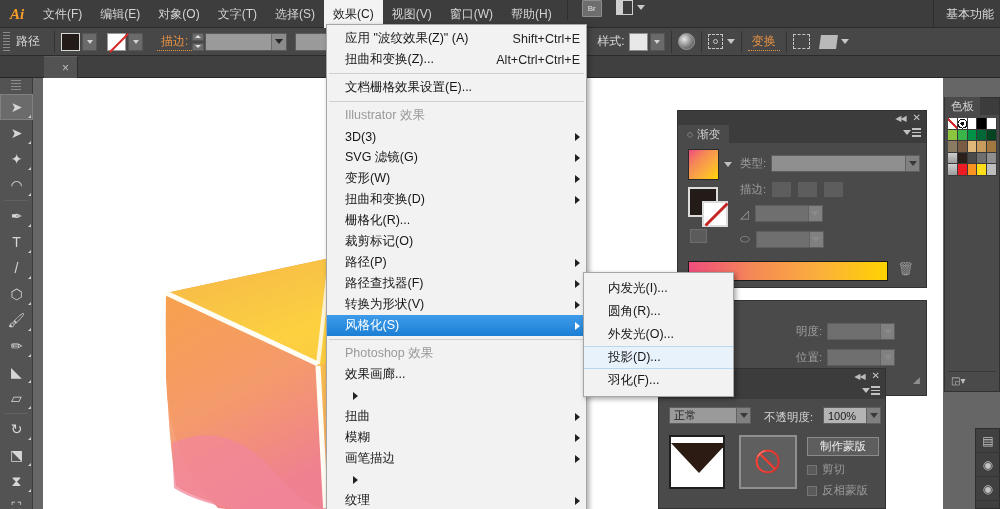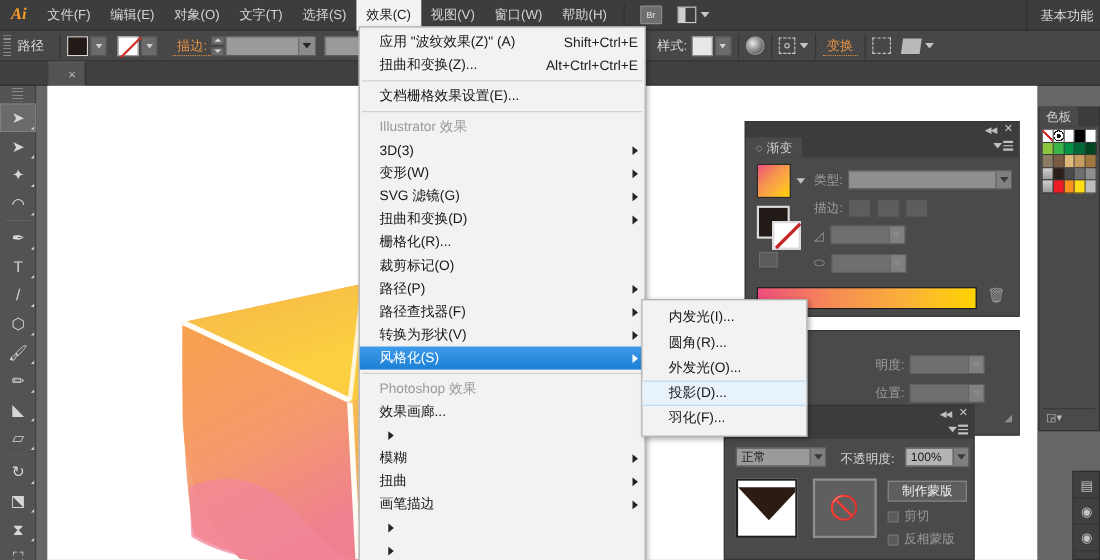--- a/index.html
+++ b/index.html
@@ -8,21 +8,21 @@
     overflow: hidden;
     font-family: "Liberation Sans", sans-serif;
     background: #535353;
   }
   #app { position: relative; width: 1000px; height: 509px; }
 
   
   .menubar {
     position: absolute; left: 0; top: 0; width: 1000px; height: 28px;
     background: #3d3d3d;
-    display: flex; align-items: center;
+    display: flex; align-items: flex-start;
     border-bottom: 1px solid #2b2b2b;
   }
   .ai-logo {
     width: 34px; height: 28px; display: flex; align-items: center; justify-content: center;
     color: #f89c2a; font-size: 15px; font-weight: bold; font-style: italic;
     font-family: "Liberation Serif", serif;
   }
   .menu-item {
     height: 28px; padding: 0 9px; display: flex; align-items: center;
     color: #d4d4d4; font-size: 12px; white-space: nowrap;
@@ -606,25 +606,25 @@
       <div class="mrow">
         <span class="lbl">文档栅格效果设置(E)...</span>
       </div>
       <div class="msep"></div>
       <div class="mhead">Illustrator 效果</div>
       <div class="mrow">
         <span class="lbl">3D(3)</span>
         <span class="arr"></span>
       </div>
       <div class="mrow">
+        <span class="lbl">SVG 滤镜(G)</span>
+        <span class="arr"></span>
+      </div>
+      <div class="mrow">
         <span class="lbl">变形(W)</span>
-        <span class="arr"></span>
-      </div>
-      <div class="mrow">
-        <span class="lbl">SVG 滤镜(G)</span>
         <span class="arr"></span>
       </div>
       <div class="mrow">
         <span class="lbl">扭曲和变换(D)</span>
         <span class="arr"></span>
       </div>
       <div class="mrow">
         <span class="lbl">栅格化(R)...</span>
       </div>
       <div class="mrow">
@@ -648,35 +648,36 @@
       </div>
       <div class="msep"></div>
       <div class="mhead">Photoshop 效果</div>
       <div class="mrow">
         <span class="lbl">效果画廊...</span>
       </div>
       <div class="mrow">
         <span class="arr"></span>
       </div>
       <div class="mrow">
+        <span class="lbl">扭曲</span>
+        <span class="arr"></span>
+      </div>
+      <div class="mrow">
         <span class="lbl">模糊</span>
         <span class="arr"></span>
       </div>
       <div class="mrow">
-        <span class="lbl">扭曲</span>
-        <span class="arr"></span>
-      </div>
-      <div class="mrow">
         <span class="lbl">画笔描边</span>
         <span class="arr"></span>
       </div>
       <div class="mrow">
         <span class="arr"></span>
       </div>
       <div class="mrow">
+        <span class="lbl">纹理</span>
         <span class="arr"></span>
       </div>
     </div>
 
   <div class="submenu" id="submenu">
       <div class="mrow">
         <span class="lbl">内发光(I)...</span>
       </div>
       <div class="mrow">
         <span class="lbl">圆角(R)...</span>

